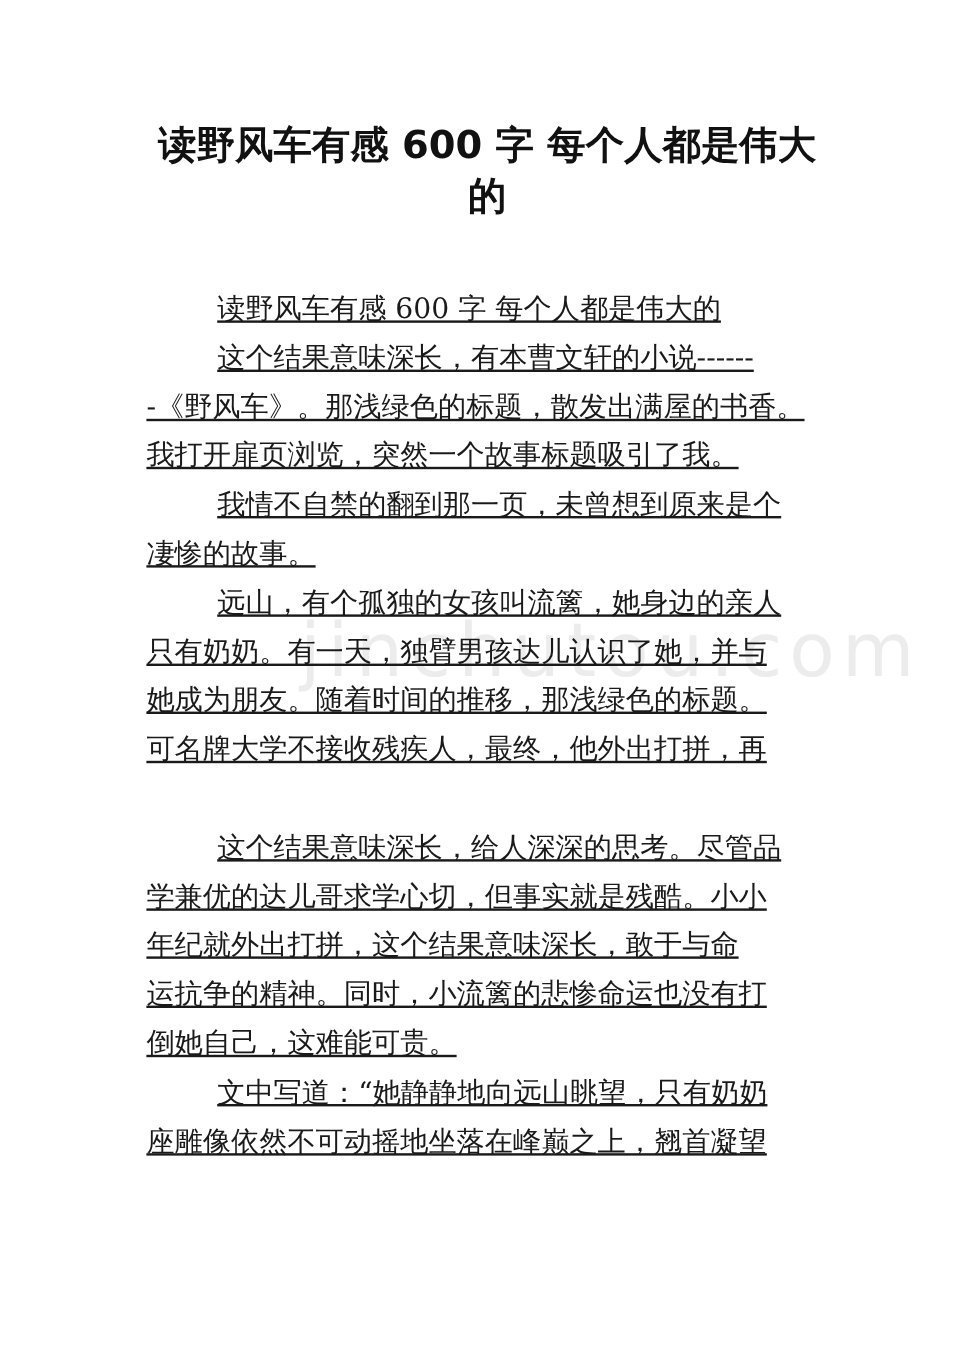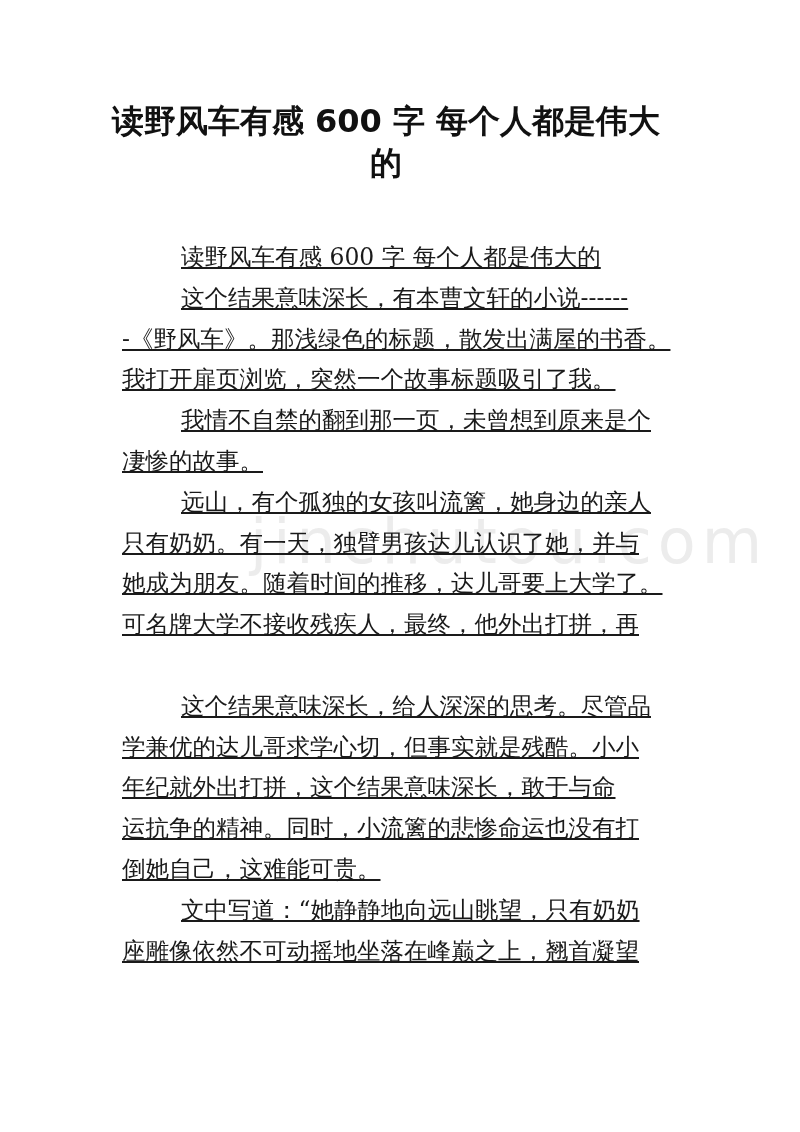--- a/index.html
+++ b/index.html
@@ -1,19 +1,19 @@
 <!DOCTYPE html>
 <html><head>
   <meta charset="utf-8">
   <style>
     html, body { margin: 0; padding: 0; background: #ffffff; }
     body { width: 800px; height: 1132px; position: relative; overflow: hidden; }
     .page { position: absolute; left: 0; top: 0; width: 800px; height: 1132px; background: #fff; }
     .title {
-      position: absolute; left: 96px; top: 100px; width: 580px;
+      position: absolute; left: 116px; top: 100px; width: 580px;
       text-align: center;
       font-family: "DejaVu Sans", sans-serif;
       font-weight: bold; font-size: 32px; line-height: 42px; color: #111;
     }
     .body-text {
       position: absolute; left: 122px; top: 237px; width: 566px;
       font-family: "DejaVu Serif", serif;
       font-size: 23.5px; line-height: 40.8px; color: #1a1a1a; text-decoration: underline;
     }
     .line { display: block; white-space: nowrap; height: 40.8px; }
@@ -39,21 +39,21 @@
 
   <div class="body-text">
     <span class="line indent">读野风车有感 600 字  每个人都是伟大的</span>
     <span class="line indent">这个结果意味深长，有本曹文轩的小说------</span>
     <span class="line">-《野风车》。那浅绿色的标题，散发出满屋的书香。</span>
     <span class="line">我打开扉页浏览，突然一个故事标题吸引了我。</span>
     <span class="line indent">我情不自禁的翻到那一页，未曾想到原来是个</span>
     <span class="line">凄惨的故事。</span>
     <span class="line indent">远山，有个孤独的女孩叫流篱，她身边的亲人</span>
     <span class="line">只有奶奶。有一天，独臂男孩达儿认识了她，并与</span>
-    <span class="line">她成为朋友。随着时间的推移，达儿哥要上大学了。</span>
+    <span class="line">她成为朋友。随着时间的推移，那浅绿色的标题。</span>
     <span class="line">可名牌大学不接收残疾人，最终，他外出打拼，再</span>
     <span class="gap"></span>
     <span class="line indent">这个结果意味深长，给人深深的思考。尽管品</span>
     <span class="line">学兼优的达儿哥求学心切，但事实就是残酷。小小</span>
     <span class="line">年纪就外出打拼，这个结果意味深长，敢于与命</span>
     <span class="line">运抗争的精神。同时，小流篱的悲惨命运也没有打</span>
     <span class="line">倒她自己，这难能可贵。</span>
     <span class="line indent">文中写道：“她静静地向远山眺望，只有奶奶</span>
     <span class="line">座雕像依然不可动摇地坐落在峰巅之上，翘首凝望</span>
   </div>

